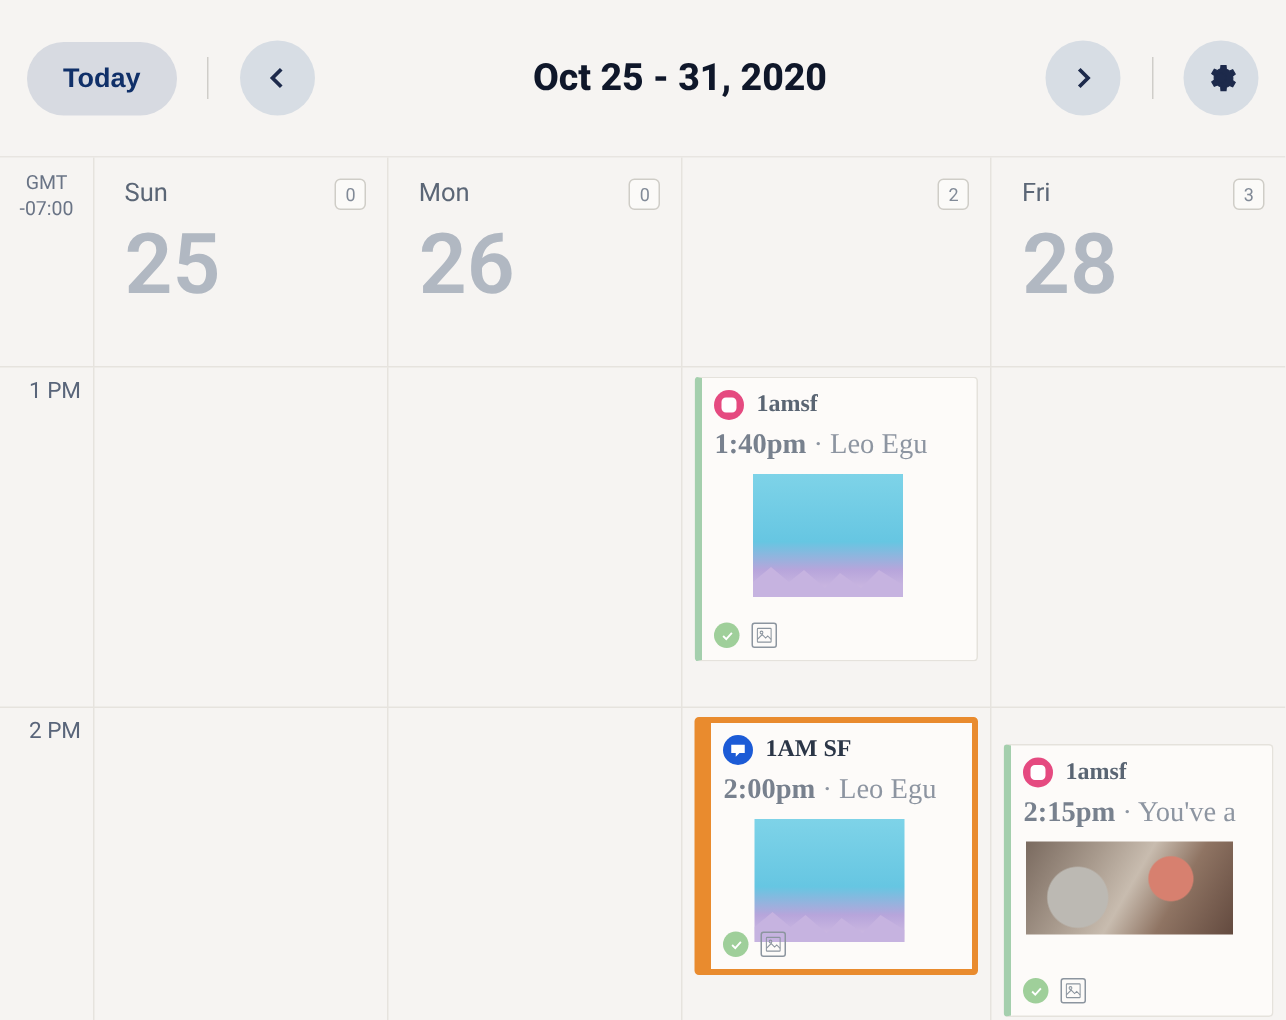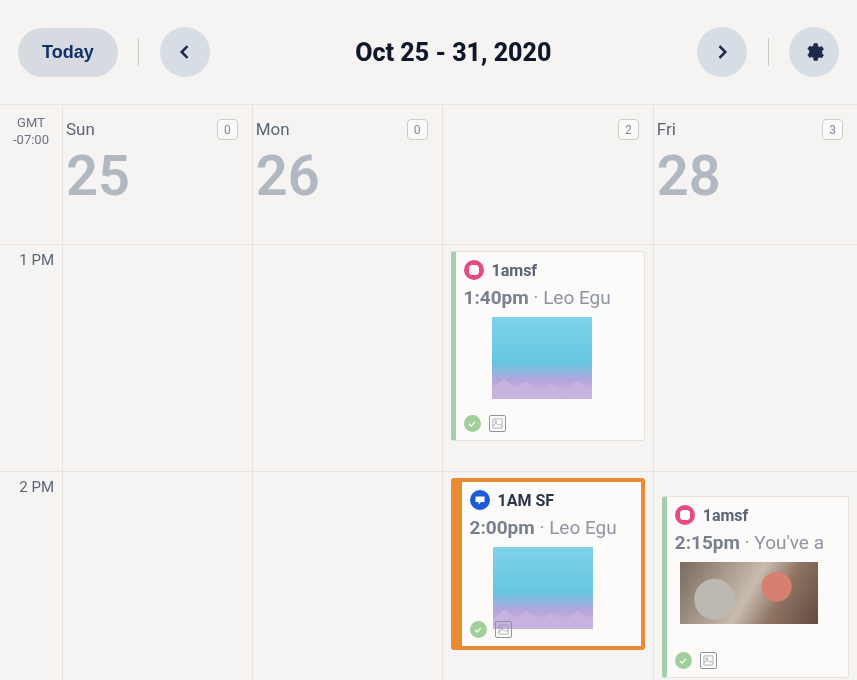--- a/index.html
+++ b/index.html
@@ -63,21 +63,21 @@
   }
   
   .grid {
     display: grid;
     grid-template-columns: 62px repeat(4, 1fr);
     height: 593px;
   }
   .day-head {
     border-left: 1px solid #e6e3de;
     border-bottom: 1px solid #e6e3de;
-    padding: 14px 16px 10px 3px;
+    padding: 14px 16px 10px 20px;
     position: relative;
     height: 140px;
   }
   .tz-head {
     border-bottom: 1px solid #e6e3de;
     height: 140px;
     text-align: center;
     padding-top: 10px;
     font-size: 13px;
     color: #6a7486;
@@ -125,20 +125,21 @@
   .card {
     background: #fdfbf9;
     border: 1px solid #e5e2dc;
     border-left: 5px solid #a4cfad;
     border-radius: 3px;
     padding: 8px 24px 8px 8px;
     height: 190px;
     overflow: hidden;
     position: relative;
     cursor:pointer;
+    font-family:Liberation Serif, serif;
   }
   .card.highlight {
     border: 4px solid #e98b2e;
     border-left: 11px solid #e98b2e;
     height: 172px;
   }
   .card.wed-ig {
     margin-top: 18px;
     height: 182px;
   }

